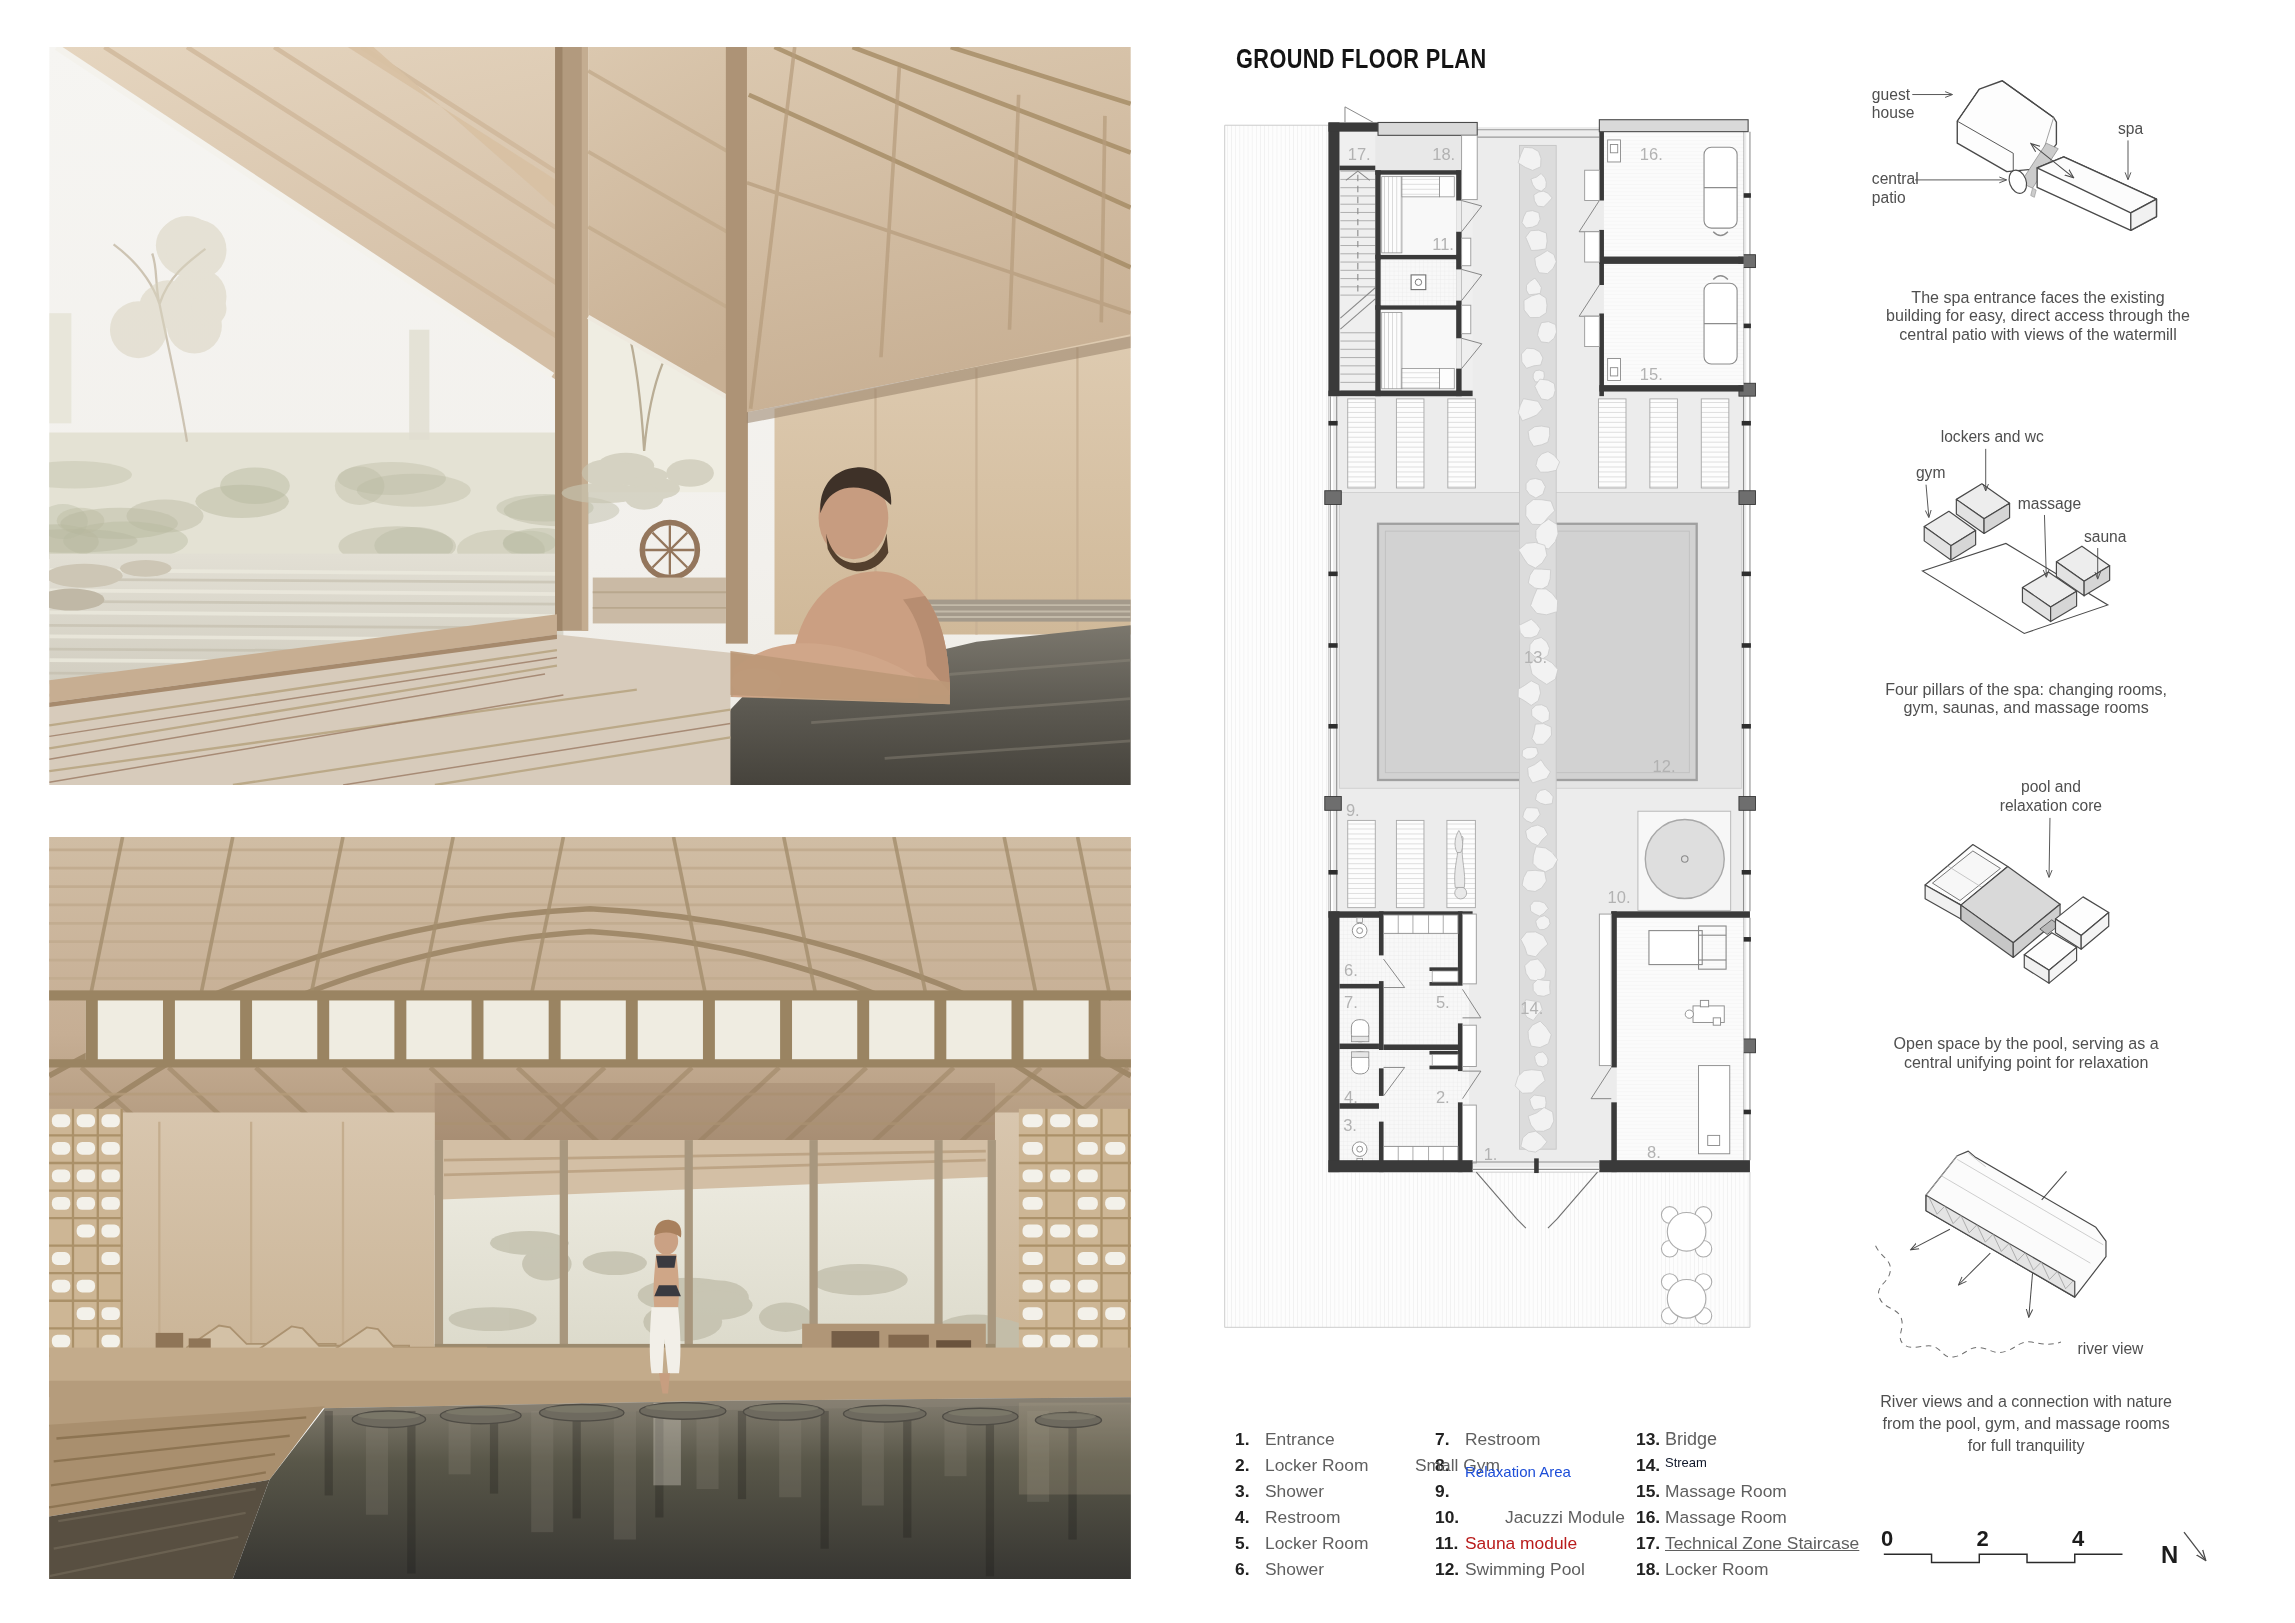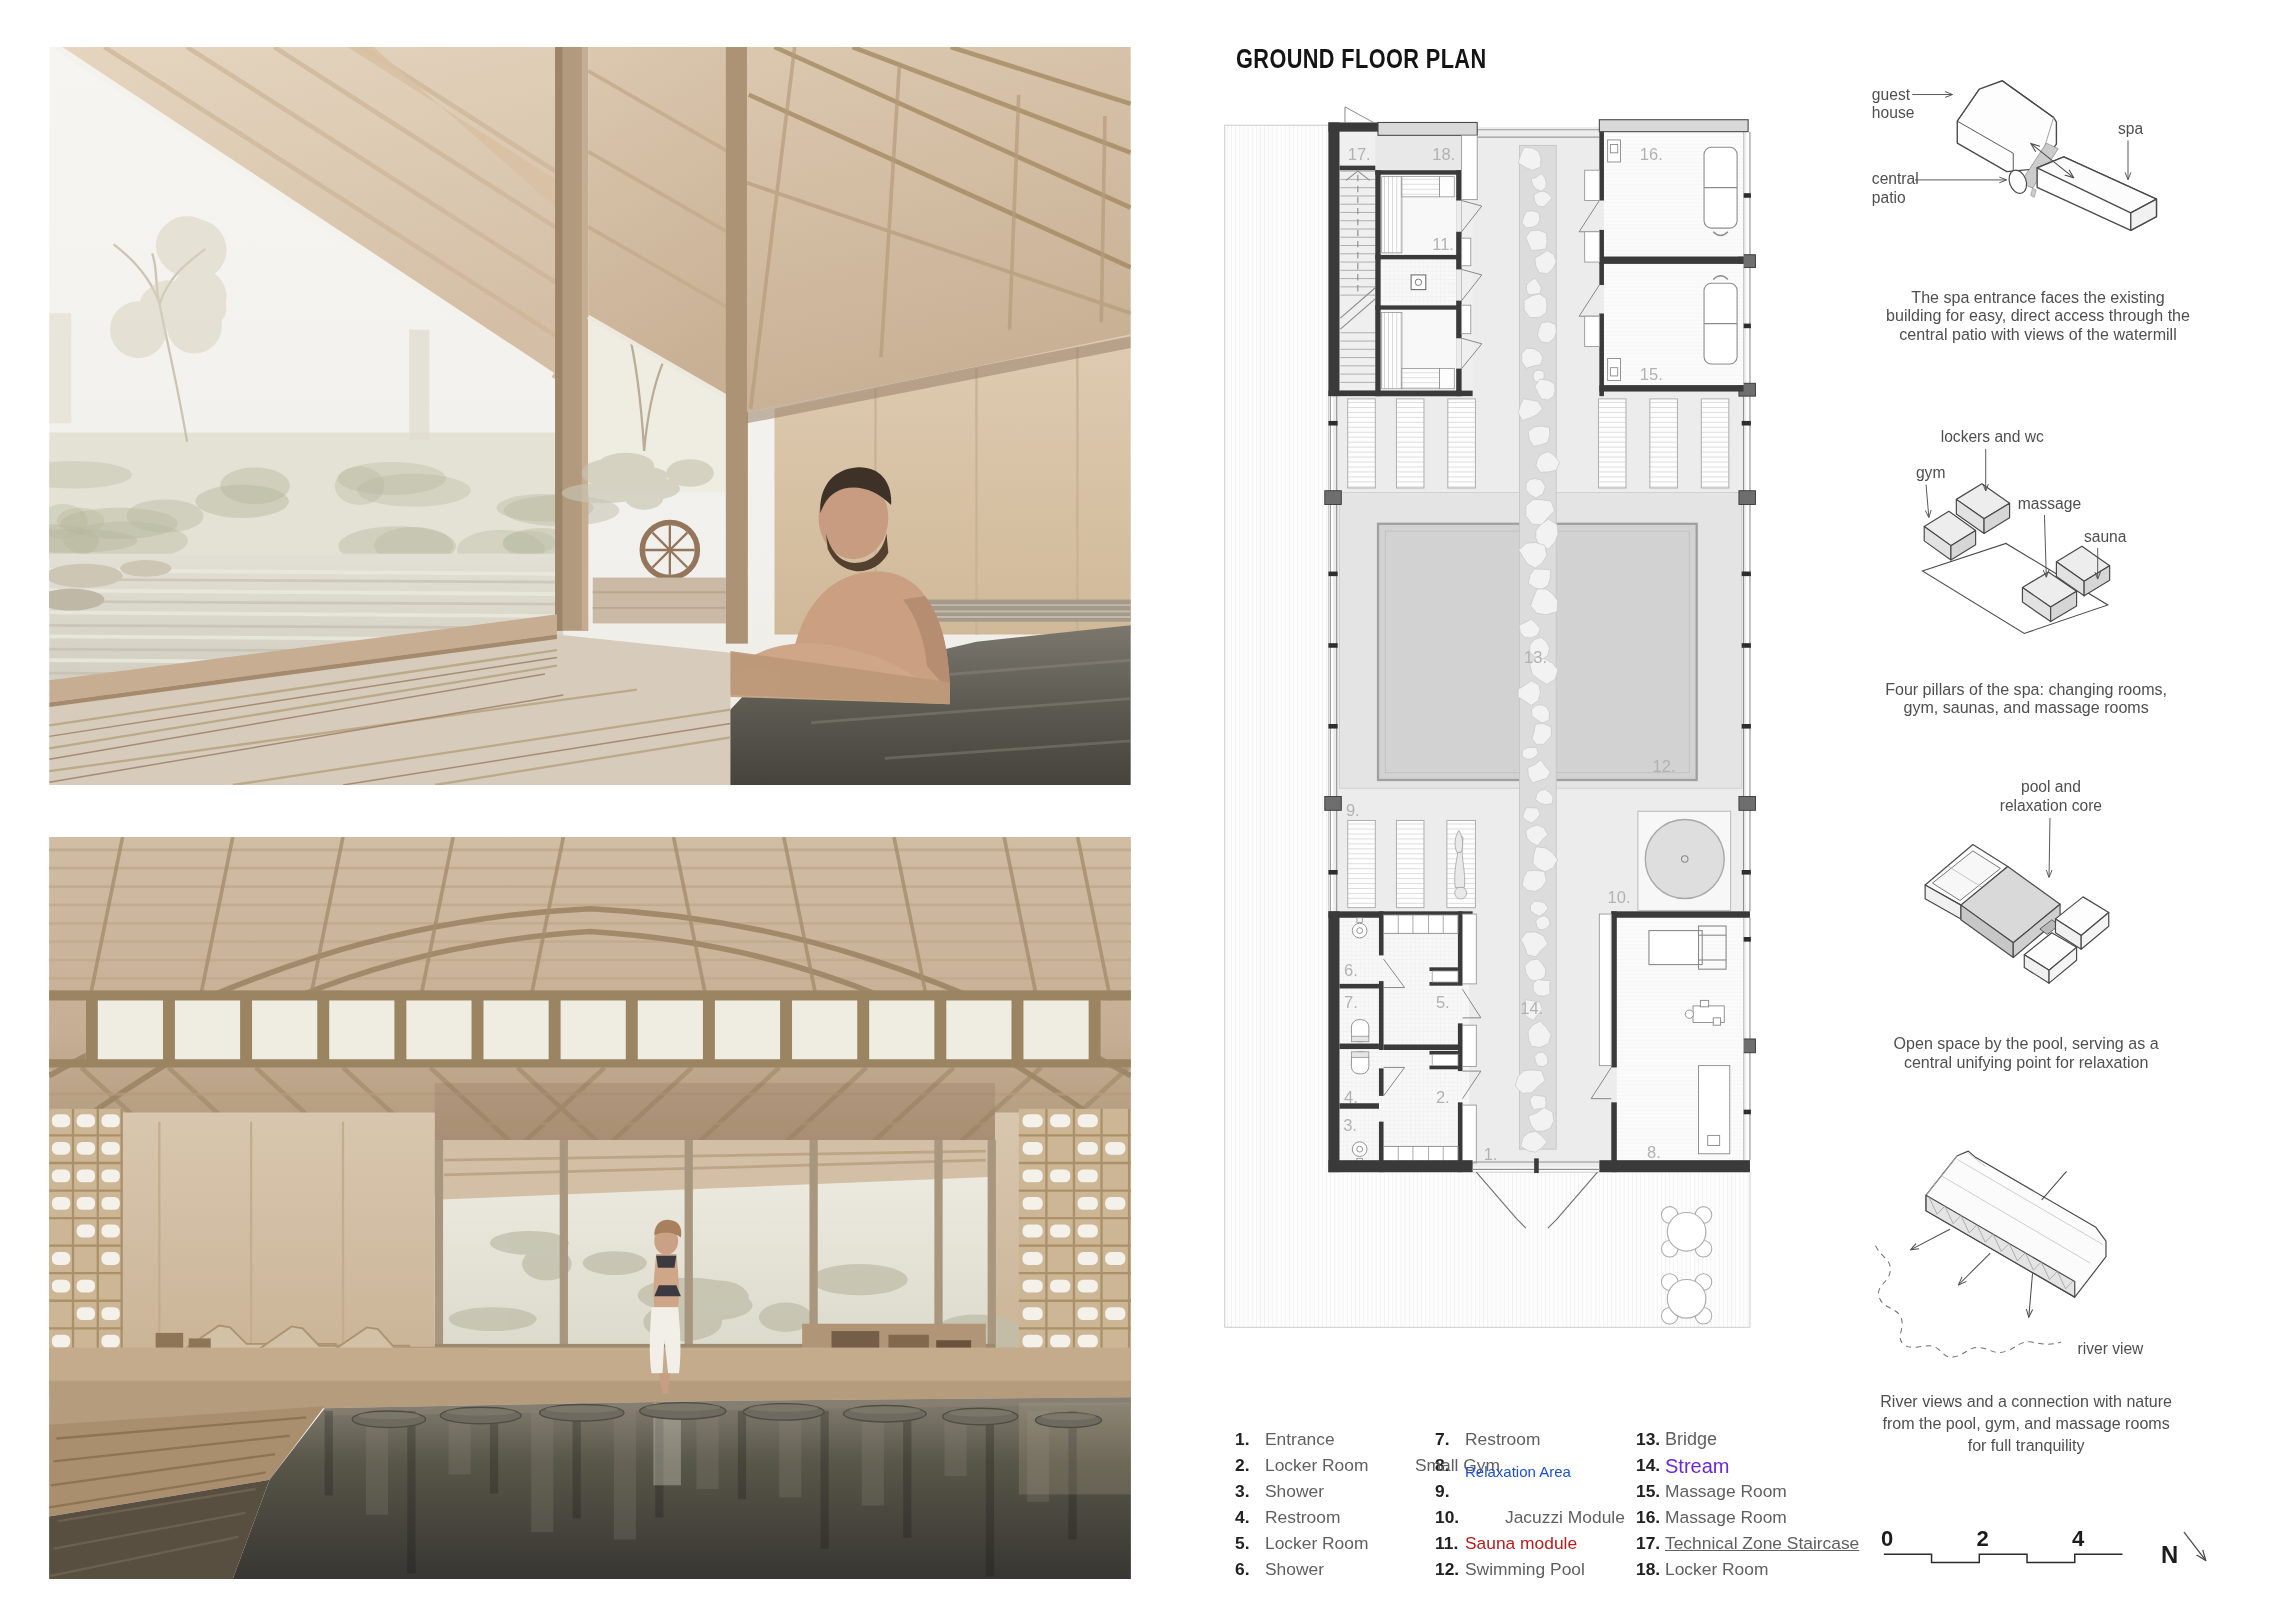--- a/index.html
+++ b/index.html
@@ -1187,21 +1187,21 @@
 <div style="position:absolute;left:1265px;top:1429px;font-size:17.4px;color:#5f5f5f;">Entrance</div>
 <div style="position:absolute;left:1435px;top:1429px;font-size:17.4px;font-weight:bold;color:#222;">7.</div>
 <div style="position:absolute;left:1465px;top:1429px;font-size:17.4px;color:#5f5f5f;">Restroom</div>
 <div style="position:absolute;left:1636px;top:1429px;font-size:17.4px;font-weight:bold;color:#222;">13.</div>
 <div style="position:absolute;left:1665px;top:1429px;font-size:18px;color:#5f5f5f;">Bridge</div>
 <div style="position:absolute;left:1235px;top:1455px;font-size:17.4px;font-weight:bold;color:#222;">2.</div>
 <div style="position:absolute;left:1265px;top:1455px;font-size:17.4px;color:#5f5f5f;">Locker Room</div>
 <div style="position:absolute;left:1435px;top:1455px;font-size:17.4px;font-weight:bold;color:#222;">8.</div>
 <div style="position:absolute;left:1415px;top:1455px;font-size:17.4px;color:#5f5f5f;">Small Gym</div>
 <div style="position:absolute;left:1636px;top:1455px;font-size:17.4px;font-weight:bold;color:#222;">14.</div>
-<div style="position:absolute;left:1665px;top:1455px;font-size:20px;color:#6d28d9;">Stream</div>
+<div style="position:absolute;left:1665px;top:1455px;font-size:13px;color:#0f172a;">Stream</div>
 <div style="position:absolute;left:1235px;top:1481px;font-size:17.4px;font-weight:bold;color:#222;">3.</div>
 <div style="position:absolute;left:1265px;top:1481px;font-size:17.4px;color:#5f5f5f;">Shower</div>
 <div style="position:absolute;left:1435px;top:1481px;font-size:17.4px;font-weight:bold;color:#222;">9.</div>
 <div style="position:absolute;left:1465px;top:1463px;font-size:15px;color:#1d4ed8;">Relaxation Area</div>
 <div style="position:absolute;left:1636px;top:1481px;font-size:17.4px;font-weight:bold;color:#222;">15.</div>
 <div style="position:absolute;left:1665px;top:1481px;font-size:17.4px;color:#5f5f5f;">Massage Room</div>
 <div style="position:absolute;left:1235px;top:1507px;font-size:17.4px;font-weight:bold;color:#222;">4.</div>
 <div style="position:absolute;left:1265px;top:1507px;font-size:17.4px;color:#5f5f5f;">Restroom</div>
 <div style="position:absolute;left:1435px;top:1507px;font-size:17.4px;font-weight:bold;color:#222;">10.</div>
 <div style="position:absolute;left:1465px;top:1507px;font-size:17.4px;color:#5f5f5f;margin-left:40px;">Jacuzzi Module</div>

